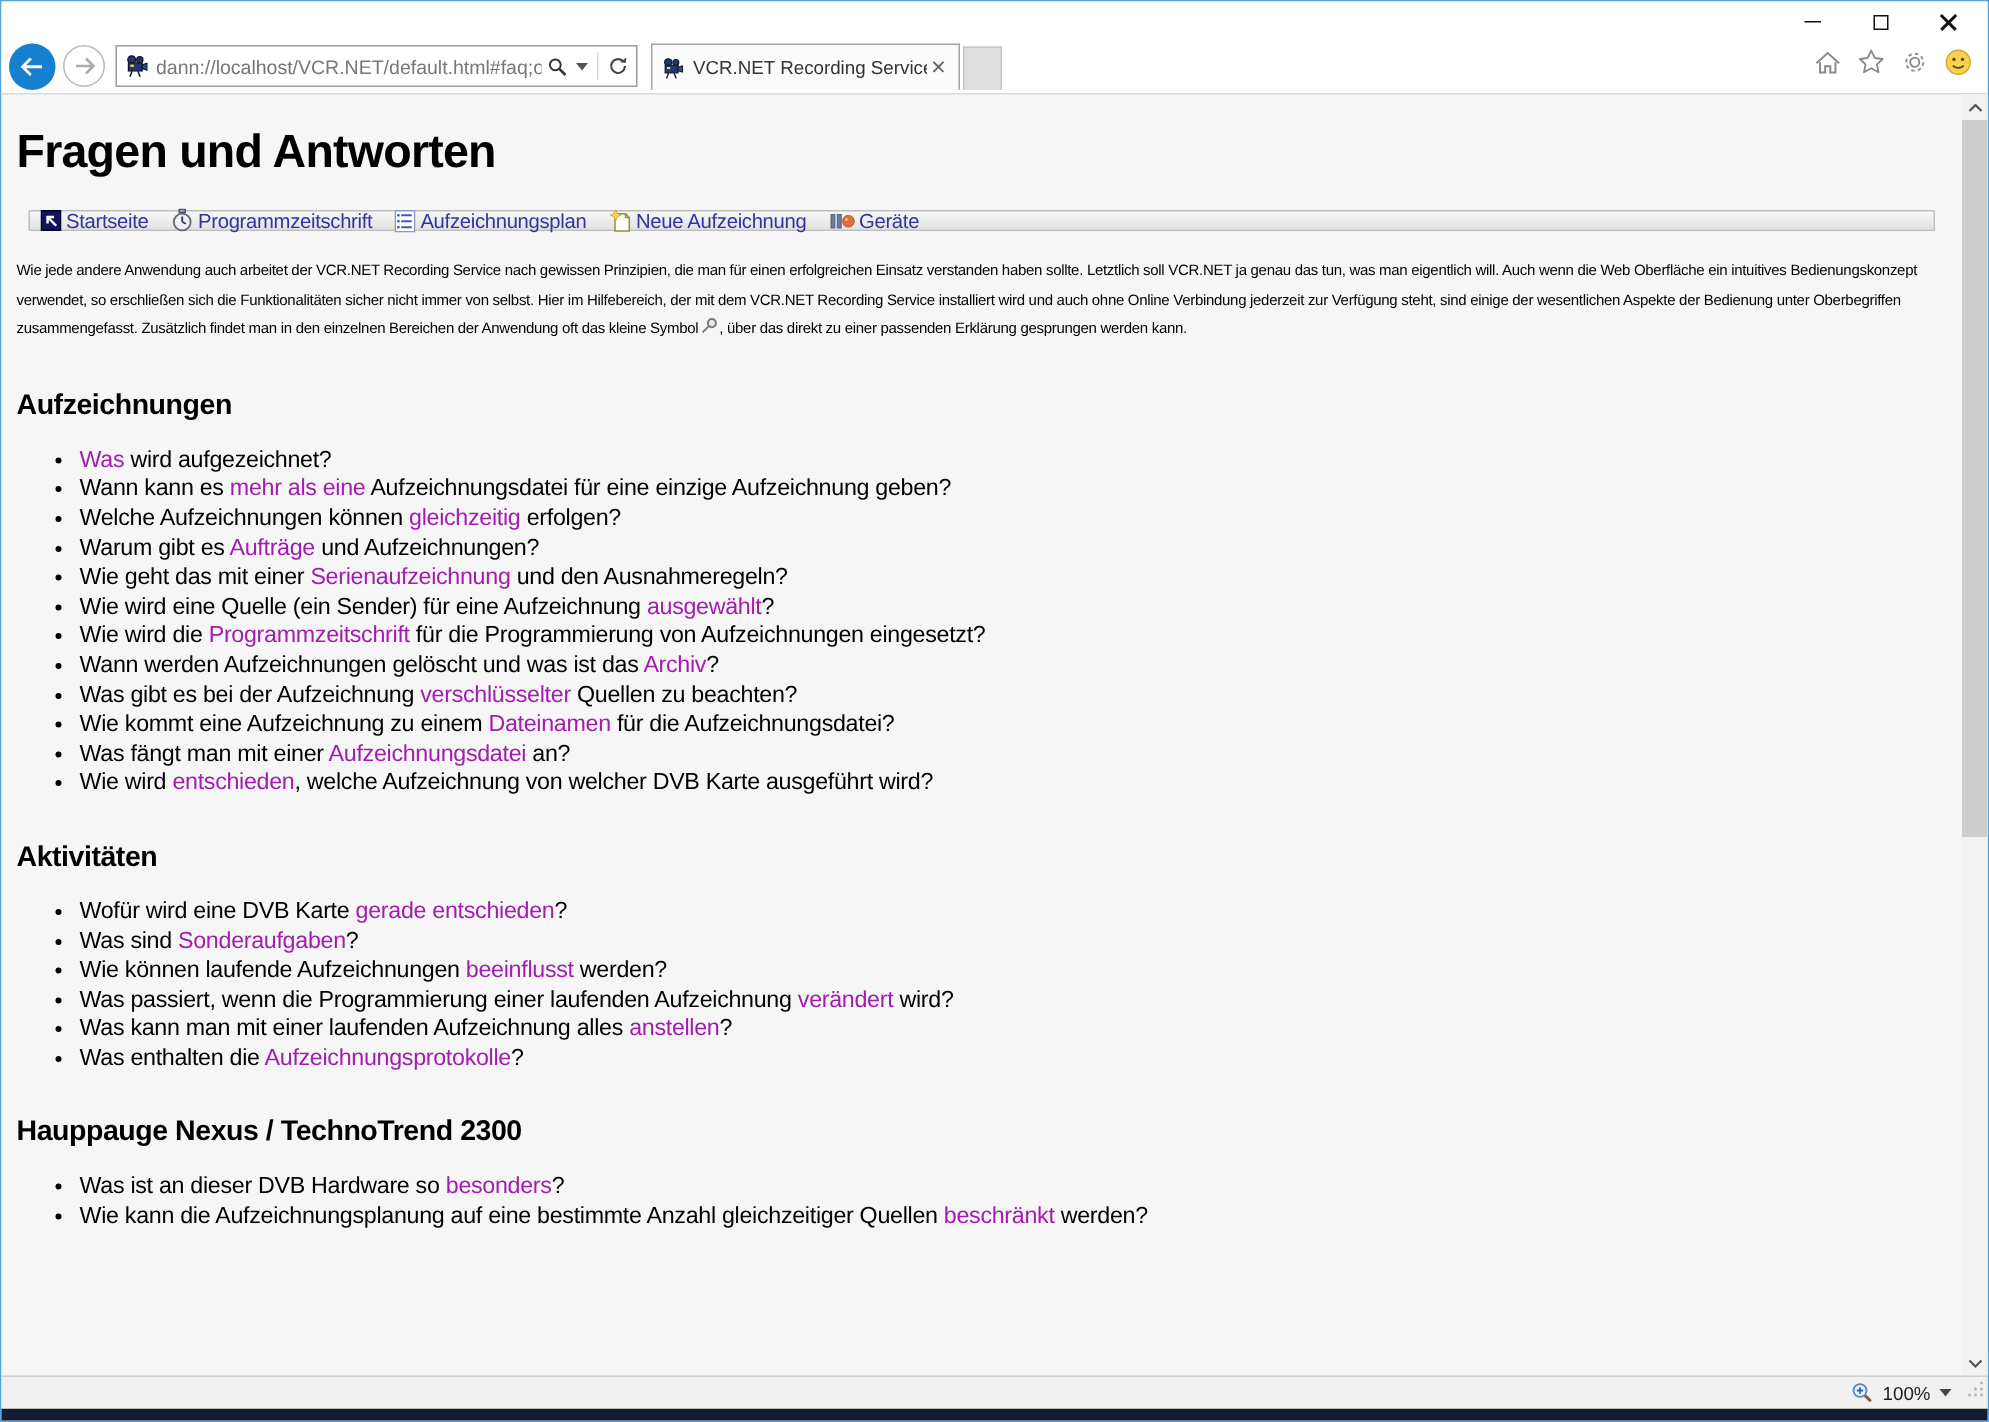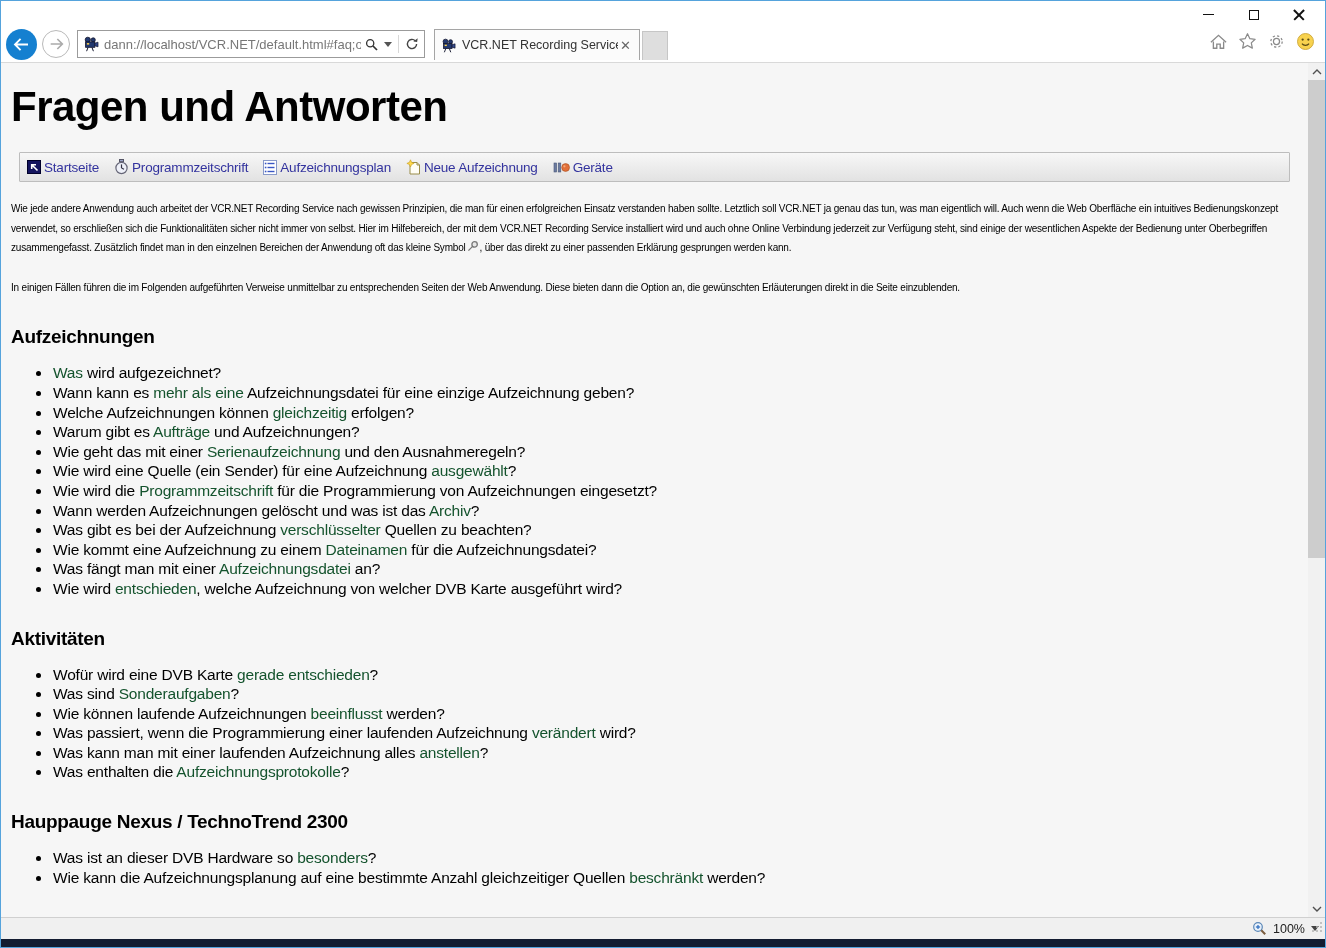--- a/index.html
+++ b/index.html
@@ -48,48 +48,48 @@
   .tab-title{ flex:1; font-size:12.5px; color:#333; white-space:nowrap; overflow:hidden; }
   .tab-close{ font-size:13px; color:#666; padding:0 2px; }
   .newtab{ align-self:flex-end; margin-left:2px; width:26px; height:29px; background:#dedede; border:1px solid #c6c6c6; border-bottom:none; }
 
   .right-icons{ position:absolute; right:10px; top:4px; display:flex; align-items:center; gap:10px; }
 
   
   .viewport{ flex:1 1 auto; position:relative; background:#f6f6f6; border-top:1px solid #d9d9d9; overflow:hidden; }
   .content{ position:absolute; inset:0 17px 0 0; padding:0 14px 0 10px; overflow:hidden; color:#000; letter-spacing:-0.2px; }
 
-  h1{ font-size:42px; font-weight:bold; margin:20px 0 0 0; color:#000; letter-spacing:-0.5px; }
+  h1{ font-size:31px; font-weight:bold; margin:20px 0 0 0; color:#000; letter-spacing:-0.5px; }
 
   .pagenav{
-    margin:21px 4px 0 8px; height:30px;
+    margin:21px 4px 0 8px; height:14px;
     background:linear-gradient(#f7f7f7,#e2e2e2);
     border:1px solid #bdbdbd; border-radius:1px;
     display:flex; align-items:center; gap:15px; padding:0 7px;
   }
   .pagenav a{ display:flex; align-items:center; gap:3px; text-decoration:none; color:#33339e; font-size:13.5px; }
   .pagenav a .nicon{ display:flex; }
 
   .para{ font-size:10px; line-height:19.6px; margin-top:17px; }
   .para + .para{ margin-top:19px; }
-  a.lnk{ color:#14532d; text-decoration:none; cursor:pointer;margin-top:44px; }
+  a.lnk{ color:#a21caf; text-decoration:none; cursor:pointer;margin-top:44px; }
   .inline-icon{ display:inline-block; vertical-align:-1px; margin:0 1px; }
 
   h2{ font-size:19px; font-weight:bold; margin:29px 0 0 0; letter-spacing:-0.3px; }
   ul.faq{ margin:15px 0 0 0; padding-left:41px; font-size:15.5px; line-height:19.6px; }
   ul.faq li{ padding-left:1px; }
 
   
   .scrollbar{ position:absolute; top:0; right:0; width:17px; bottom:0; background:#f1f1f1; }
   .sb-arrow{ height:17px; display:flex; align-items:center; justify-content:center; background:#f1f1f1; }
   .sb-arrow.down{ position:absolute; bottom:0; left:0; right:0; }
   .sb-thumb{ position:absolute; top:17px; left:0; width:17px; height:56%; background:#cdcdcd; }
 
   
-  .statusbar{ flex:0 0 auto; height:22px; background:#f0f0f0; border-top:1px solid #d0d0d0; display:flex; align-items:center; justify-content:flex-end; padding-right:6px; position:relative; }
+  .statusbar{ flex:0 0 auto; height:22px; background:#f0f0f0; border-top:1px solid #d0d0d0; display:flex; align-items:center; justify-content:flex-end; padding-right:24px; position:relative; }
   .zoomctl{ display:flex; align-items:center; gap:6px; font-size:12.5px; color:#222; }
   .zoomctl .caret{ border-top-color:#444; }
   .grip{ position:absolute; right:2px; bottom:2px; }
   .bottom-strip{ flex:0 0 auto; height:8px; background:#131c31; }
 </style>
 </head>
 <body>
 
 <div class="window">
 
@@ -259,21 +259,20 @@
               </svg>
             </span>
             <span>Geräte</span>
           </a>
         </div>
 
       <p class="para">Wie jede andere Anwendung auch arbeitet der VCR.NET Recording Service nach gewissen Prinzipien, die man für einen erfolgreichen Einsatz verstanden haben sollte. Letztlich soll VCR.NET ja genau das tun, was man eigentlich will. Auch wenn die Web Oberfläche ein intuitives Bedienungskonzept verwendet, so erschließen sich die Funktionalitäten sicher nicht immer von selbst. Hier im Hilfebereich, der mit dem VCR.NET Recording Service installiert wird und auch ohne Online Verbindung jederzeit zur Verfügung steht, sind einige der wesentlichen Aspekte der Bedienung unter Oberbegriffen zusammengefasst. Zusätzlich findet man in den einzelnen Bereichen der Anwendung oft das kleine Symbol<span class="inline-icon"><svg width="12" height="12" viewBox="0 0 12 12">
               <circle cx="7.6" cy="4.4" r="2.7" fill="#e8e8e8" stroke="#777" stroke-width="1.3"></circle>
               <line x1="1.4" y1="10.6" x2="5.6" y2="6.4" stroke="#777" stroke-width="1.3"></line>
             </svg></span>, über das direkt zu einer passenden Erklärung gesprungen werden kann.</p>
-      <p class="para">In einigen Fällen führen die im Folgenden aufgeführten Verweise unmittelbar zu entsprechenden Seiten der Web Anwendung. Diese bieten dann die Option an, die gewünschten Erläuterungen direkt in die Seite einzublenden.</p>
 
       <h2>Aufzeichnungen</h2>
       <ul class="faq">
           <li><a class="lnk" href="#">Was</a> wird aufgezeichnet?</li>
           <li>Wann kann es <a class="lnk" href="#">mehr als eine</a> Aufzeichnungsdatei für eine einzige Aufzeichnung geben?</li>
           <li>Welche Aufzeichnungen können <a class="lnk" href="#">gleichzeitig</a> erfolgen?</li>
           <li>Warum gibt es <a class="lnk" href="#">Aufträge</a> und Aufzeichnungen?</li>
           <li>Wie geht das mit einer <a class="lnk" href="#">Serienaufzeichnung</a> und den Ausnahmeregeln?</li>
           <li>Wie wird eine Quelle (ein Sender) für eine Aufzeichnung <a class="lnk" href="#">ausgewählt</a>?</li>
           <li>Wie wird die <a class="lnk" href="#">Programmzeitschrift</a> für die Programmierung von Aufzeichnungen eingesetzt?</li>

